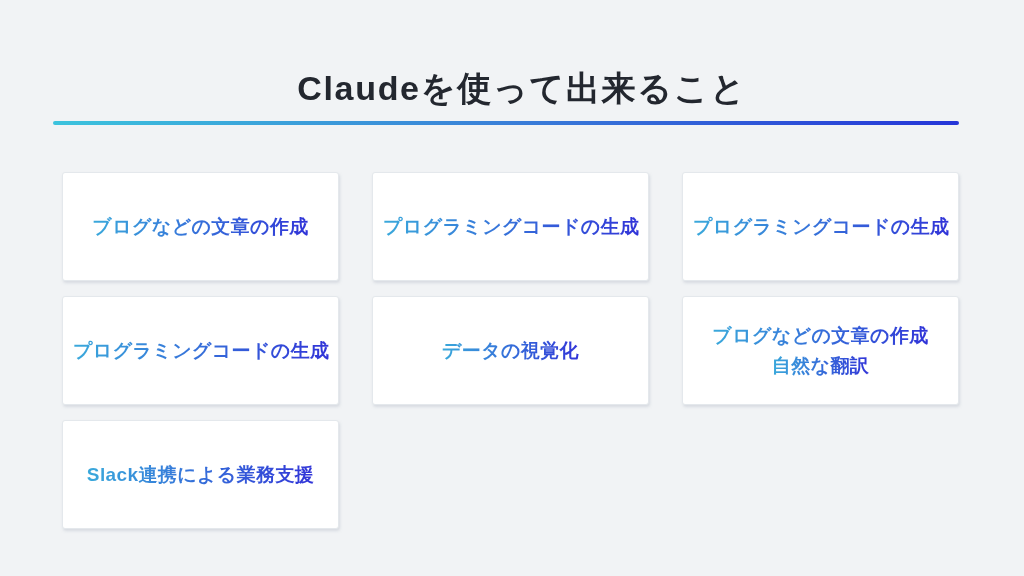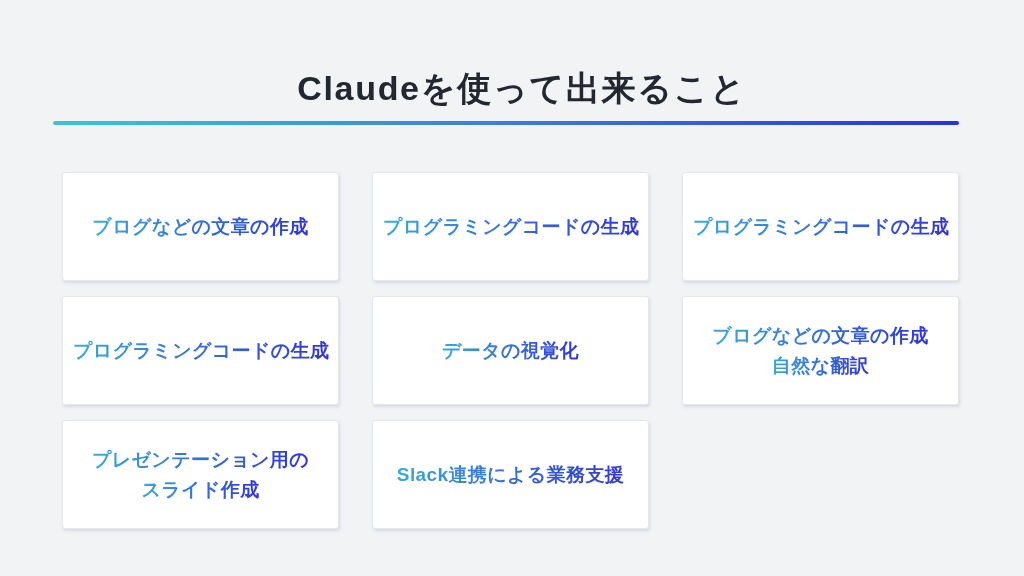--- a/index.html
+++ b/index.html
@@ -110,23 +110,19 @@
 
     <div class="card">
       <span class="card-line">データの視覚化</span>
     </div>
 
     <div class="card">
       <span class="card-line">ブログなどの文章の作成</span>
       <span class="card-line">自然な翻訳</span>
     </div>
 
-    <div class="card">
-      <span class="card-line">プレゼンテーション用の</span>
-      <span class="card-line">スライド作成</span>
-    </div>
 
     <div class="card">
       <span class="card-line">Slack連携による業務支援</span>
     </div>
 
   </div>
 </div>
 
 </body></html>

